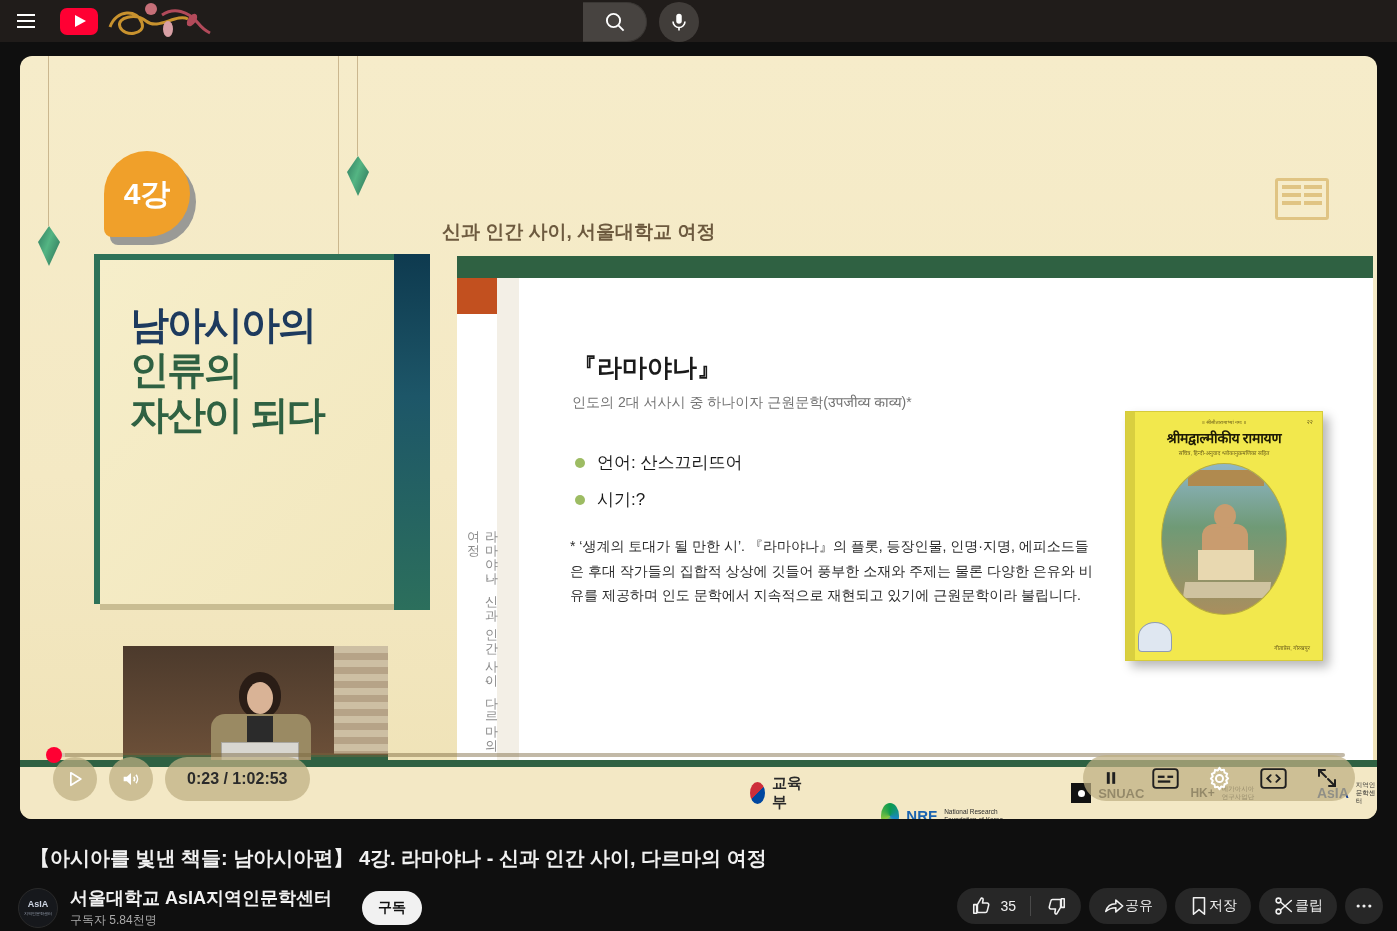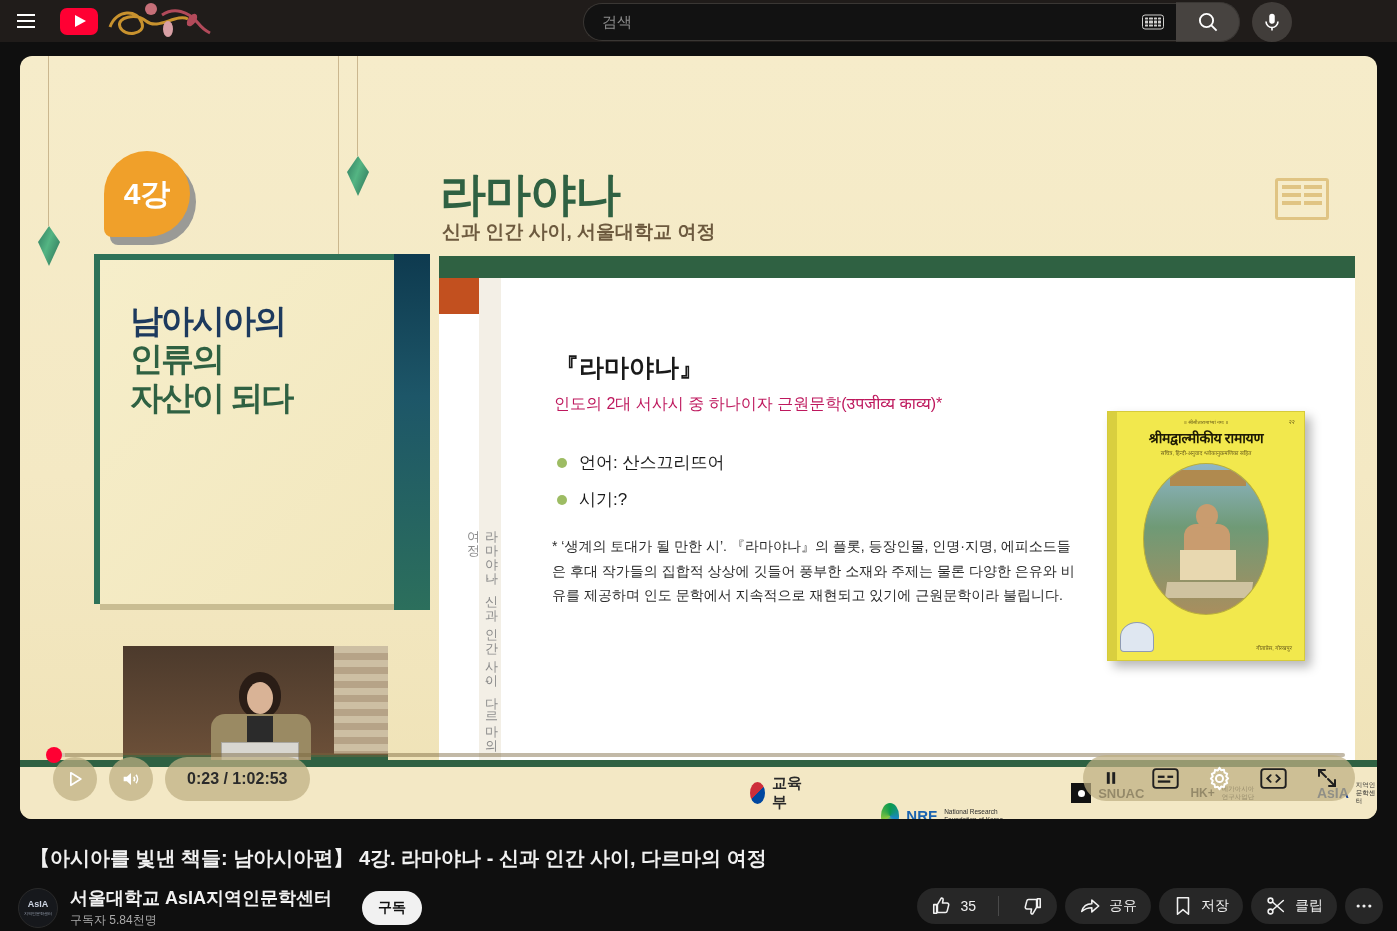--- a/index.html
+++ b/index.html
@@ -134,21 +134,21 @@
     background: linear-gradient(135deg,#f6eeca 0%, #f2e7bd 100%);
     border-top: 6px solid #2e7258; border-left: 6px solid #2e7258;
     box-shadow: 6px 6px 0 #c9bd92;
   }
   .poster .stars {
     position: absolute; right: -6px; top: -6px; width: 36px; height: 356px;
     background: linear-gradient(180deg,#0e3a4f 0%, #1d5668 40%, #2c6f5c 100%);
   }
   .poster .ptxt {
     position: absolute; left: 30px; top: 42px; line-height: 1.16;
-    font-size: 33px; font-weight: bold; letter-spacing: -2px;
+    font-size: 39px; font-weight: bold; letter-spacing: -2px;
   }
   .poster .ln1 { color: #1d3a5e; }
   .poster .ln2 { color: #1d3a5e; }
   .poster .ln3 { color: #2f6142; }
   .poster .ln4 { color: #2f6142; }
 
   
   .cam {
     position: absolute; left: 103px; top: 590px; width: 265px; height: 170px;
     background: #2b211a; overflow: hidden;
@@ -157,39 +157,39 @@
   .cam .panelR { position: absolute; right: 0; top: 0; width: 54px; height: 108px; background: repeating-linear-gradient(180deg,#cdbfa3 0 7px,#b6a387 7px 14px); }
   .cam .head { position: absolute; left: 116px; top: 26px; width: 42px; height: 46px; background:#2a1d16; border-radius: 50% 50% 45% 45%; }
   .cam .face { position: absolute; left: 124px; top: 36px; width: 26px; height: 32px; background:#d9b396; border-radius: 50%; }
   .cam .body { position: absolute; left: 88px; top: 68px; width: 100px; height: 62px; background: #9a8a63; border-radius: 14px 14px 0 0; }
   .cam .shirt { position: absolute; left: 124px; top: 70px; width: 26px; height: 42px; background: #2b2b2b; }
   .cam .laptop { position: absolute; left: 98px; top: 96px; width: 78px; height: 32px; background: #d8d6d0; border: 1px solid #a9a69e; }
   .cam .podium { position: absolute; left: 72px; top: 126px; width: 126px; height: 30px; background: #cfccc3; }
 
   
   .card {
-    position: absolute; left: 419px; top: 200px; width: 916px; height: 530px;
+    position: absolute; left: 437px; top: 200px; width: 916px; height: 530px;
     background: #fff;
   }
   .card .topbar { position: absolute; left: 0; top: 0; width: 916px; height: 22px; background: #2f6142; }
   .card .obox { position: absolute; left: 0; top: 22px; width: 60px; height: 36px; background: #c2501f; }
   .card .lrail { position: absolute; left: 40px; top: 22px; width: 22px; height: 508px; background: #f3efe6; }
   .vertical-text {
     position: absolute; left: 444px; top: 465px;
     writing-mode: vertical-rl;
     font-size: 13px; color: #8c8c8c; letter-spacing: 1px;
     height: 240px;
   }
   .card h2 {
     position: absolute; left: 115px; top: 95px;
     font-size: 25px; font-weight: bold; color: #1a1a1a;
   }
   .card .lead {
     position: absolute; left: 115px; top: 136px;
-    font-size: 16px; color: #be185d; text-align: center;
+    font-size: 14px; color: #737373; text-align: center;
   }
   .card ul { position: absolute; left: 118px; top: 195px; list-style: none; }
   .card ul li {
     font-size: 17px; color: #1a1a1a; margin-bottom: 14px;
     display: flex; align-items: center; gap: 12px;
   }
   .card ul li .dot {
     width: 10px; height: 10px; border-radius: 50%; background: #9dbc63; flex: none;
   }
   .card .note {
@@ -291,21 +291,21 @@
   .sub-btn {
     margin-left: 18px; height: 34px; padding: 0 16px; border-radius: 17px;
     background: #f1f1f1; color: #0f0f0f; font-size: 14px; font-weight: bold;
     display: flex; align-items: center; cursor: pointer;
   }
   .actions {
     position: absolute; right: 14px; top: 888px; display: flex; align-items: center; gap: 8px;
   }
   .pill {
     height: 36px; border-radius: 18px; background: #272727; color: #f1f1f1;
-    display: flex; align-items: center; gap: 8px; padding: 0 14px;
+    display: flex; align-items: center; padding: 0 14px;
     font-size: 14px; cursor: pointer;
   }
   .pill.split { padding: 0; }
   .pill .seg { display: flex; align-items: center; gap: 7px; padding: 0 14px; height: 36px; }
   .pill .divider { width: 1px; height: 20px; background: #4a4a4a; }
   .pill.round { width: 38px; padding: 0; justify-content: center; }
   svg { display: block; }
 </style>
 </head>
 <body>
@@ -323,37 +323,20 @@
   </div>
   <svg class="doodle" viewBox="0 0 115 40">
     <path d="M8 26 C14 8, 36 8, 40 22 C44 34, 22 36, 18 26 C14 16, 34 12, 44 20 C56 30, 74 12, 86 18" fill="none" stroke="#c8922e" stroke-width="3"></path>
     <path d="M60 14 C72 6, 86 10, 96 22 C100 27, 104 30, 108 32" fill="none" stroke="#b24a5a" stroke-width="3"></path>
     <ellipse cx="49" cy="8" rx="6" ry="6" fill="#c66f78"></ellipse>
     <ellipse cx="66" cy="28" rx="5" ry="8" fill="#d9a0a5"></ellipse>
     <ellipse cx="90" cy="19" rx="4" ry="7" fill="#b24a5a" transform="rotate(35 90 19)"></ellipse>
   </svg>
 
   <div class="search-wrap">
-    <div class="search-box">
-      <span class="search-text">검색</span>
-      <span class="kbd-icon">
-        <i></i>
-          <i></i>
-          <i></i>
-          <i></i>
-          <i></i>
-          <i></i>
-          <i></i>
-          <i></i>
-          <i></i>
-          <i></i>
-          <i></i>
-          <i></i>
-      </span>
-    </div>
     <div class="search-btn">
       <svg width="24" height="24" viewBox="0 0 24 24">
         <circle cx="10.5" cy="10.5" r="6.6" fill="none" stroke="#fff" stroke-width="1.9"></circle>
         <line x1="15.4" y1="15.4" x2="20.6" y2="20.6" stroke="#fff" stroke-width="1.9"></line>
       </svg>
     </div>
     <div class="mic-btn">
       <svg width="22" height="22" viewBox="0 0 24 24">
         <rect x="9" y="3" width="6" height="11" rx="3" fill="#fff"></rect>
         <path d="M5.5 11.5a6.5 6.5 0 0 0 13 0" fill="none" stroke="#fff" stroke-width="1.8"></path>
@@ -371,21 +354,20 @@
     <div class="hangline" style="left:337px;height:100px;"></div>
     <div class="orn" style="left:327px;top:100px;"></div>
     <div class="hangline" style="left:28px;height:170px;"></div>
     <div class="orn" style="left:18px;top:170px;"></div>
 
     <div class="badge4">
       <div class="shadow"></div>
       <div class="circle">4강</div>
     </div>
 
-    <div class="slide-title">라마야나</div>
     <div class="slide-subtitle">신과 인간 사이, 서울대학교 여정</div>
 
     <div class="brand-top">
       <div class="book-icon">
         <div>
             <i></i>
             <i></i>
             <i></i>
           </div>
           <div>

